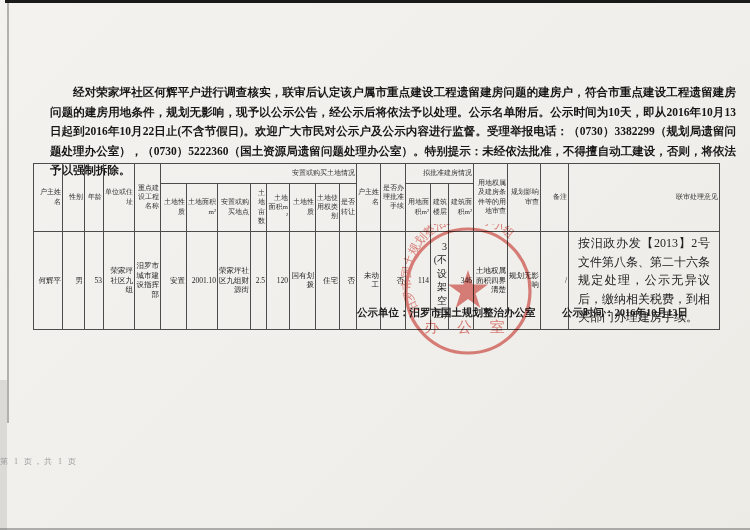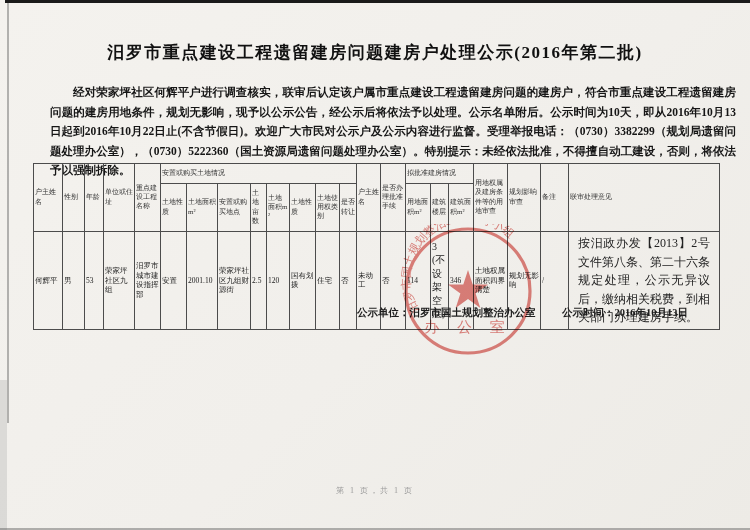--- a/index.html
+++ b/index.html
@@ -24,54 +24,53 @@
     font-size:11.5px;line-height:19.5px;font-weight:600;
     text-align:justify;text-indent:2em;color:#161616;margin-left:17px;
   }
 
   table.main-table{
     position:absolute;top:163px;left:33px;width:686px;
     border-collapse:collapse;table-layout:fixed;
     font-size:7.5px;color:#222;
   }
   .main-table th,.main-table td{
-    border:1px solid #4c4c4c;padding:1px;text-align:left;vertical-align:middle;
+    border:1px solid #4c4c4c;padding:1px;text-align:right;vertical-align:middle;
     font-weight:normal;line-height:1.3;word-break:break-all;
   }
   .main-table thead th{font-size:7px;color:#333;}
   .main-table tr.h1{height:20px;}
   .main-table tr.h2{height:48px;}
   .main-table tr.data-row{height:64px;}
   .main-table td.opinion-cell{font-size:12px;text-align:justify;padding:2px 9px;line-height:1.55;}
   .main-table td.floors-cell{font-size:10px;line-height:1.35;}
 
   .footer-line{position:absolute;top:306px;left:0;width:100%;font-size:10.5px;font-weight:600;color:#1c1c1c;}
   .footer-unit{position:absolute;left:357px;top:0;white-space:nowrap;}
   .footer-time{position:absolute;left:562px;top:0;white-space:nowrap;}
 
   .page-number{
-    position:absolute;top:485px;left:0;width:100%;text-align:center;
+    position:absolute;top:456px;left:0;width:100%;text-align:left;
     font-size:8px;color:#9a9a9a;letter-spacing:2px;
   }
 
   .stamp{
     position:absolute;left:396px;top:224px;width:144px;height:144px;
     mix-blend-mode:multiply;opacity:.72;pointer-events:none;
   }
 </style>
 </head>
 <body>
 
 <div class="paper">
   <div class="scan-top"></div>
   <div class="scan-left"></div>
   <div class="scan-left-smudge"></div>
   <div class="scan-bottom"></div>
 
-  <div class="title">汨罗市重点建设工程遗留建房问题建房户处理公示(2016年第二批)</div>
 
   <div class="body-text">经对荣家坪社区何辉平户进行调查核实，联审后认定该户属市重点建设工程遗留建房问题的建房户，符合市重点建设工程遗留建房问题的建房用地条件，规划无影响，现予以公示公告，经公示后将依法予以处理。公示名单附后。公示时间为10天，即从2016年10月13日起到2016年10月22日止(不含节假日)。欢迎广大市民对公示户及公示内容进行监督。受理举报电话：（0730）3382299（规划局遗留问题处理办公室），（0730）5222360（国土资源局遗留问题处理办公室）。特别提示：未经依法批准，不得擅自动工建设，否则，将依法予以强制拆除。</div>
 
   <table class="main-table">
     <colgroup>
       <col style="width:29px">
         <col style="width:22px">
         <col style="width:19px">
         <col style="width:31px">
       <col style="width:26px">

